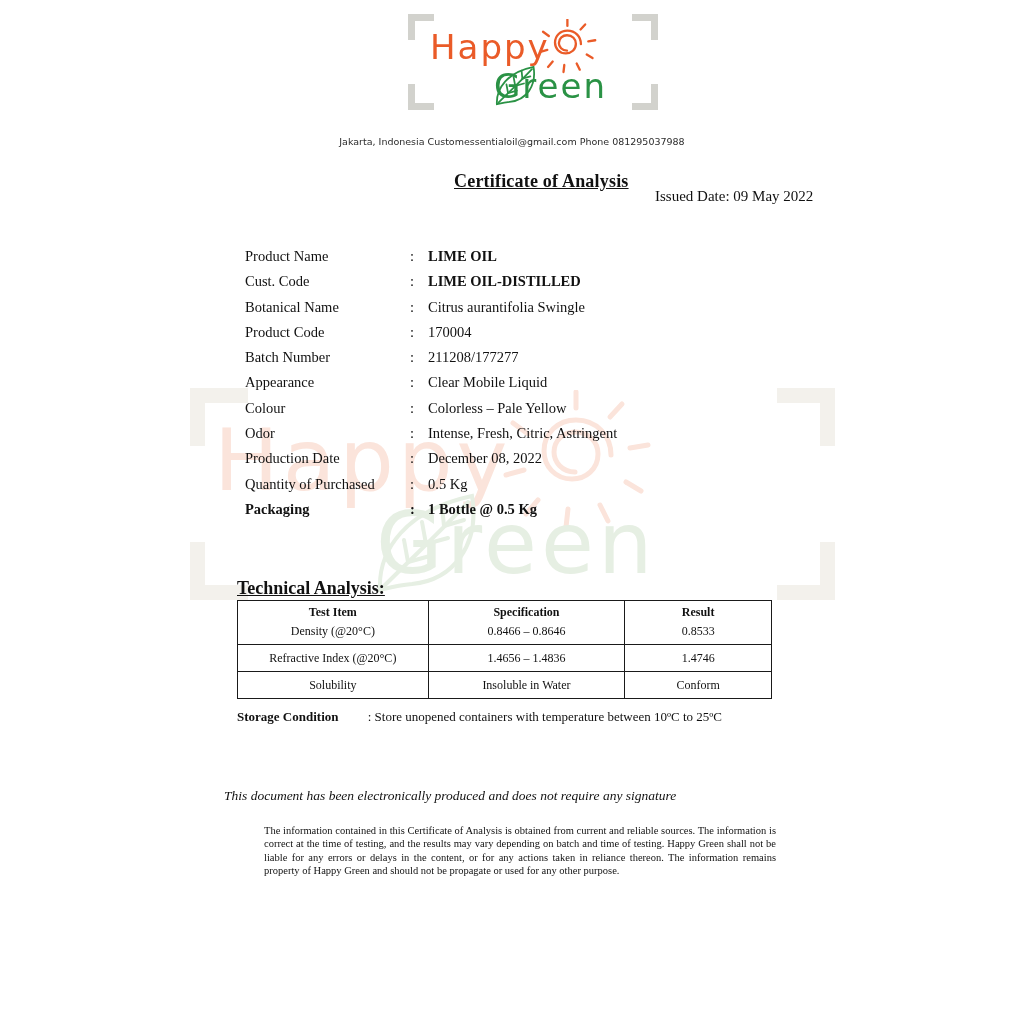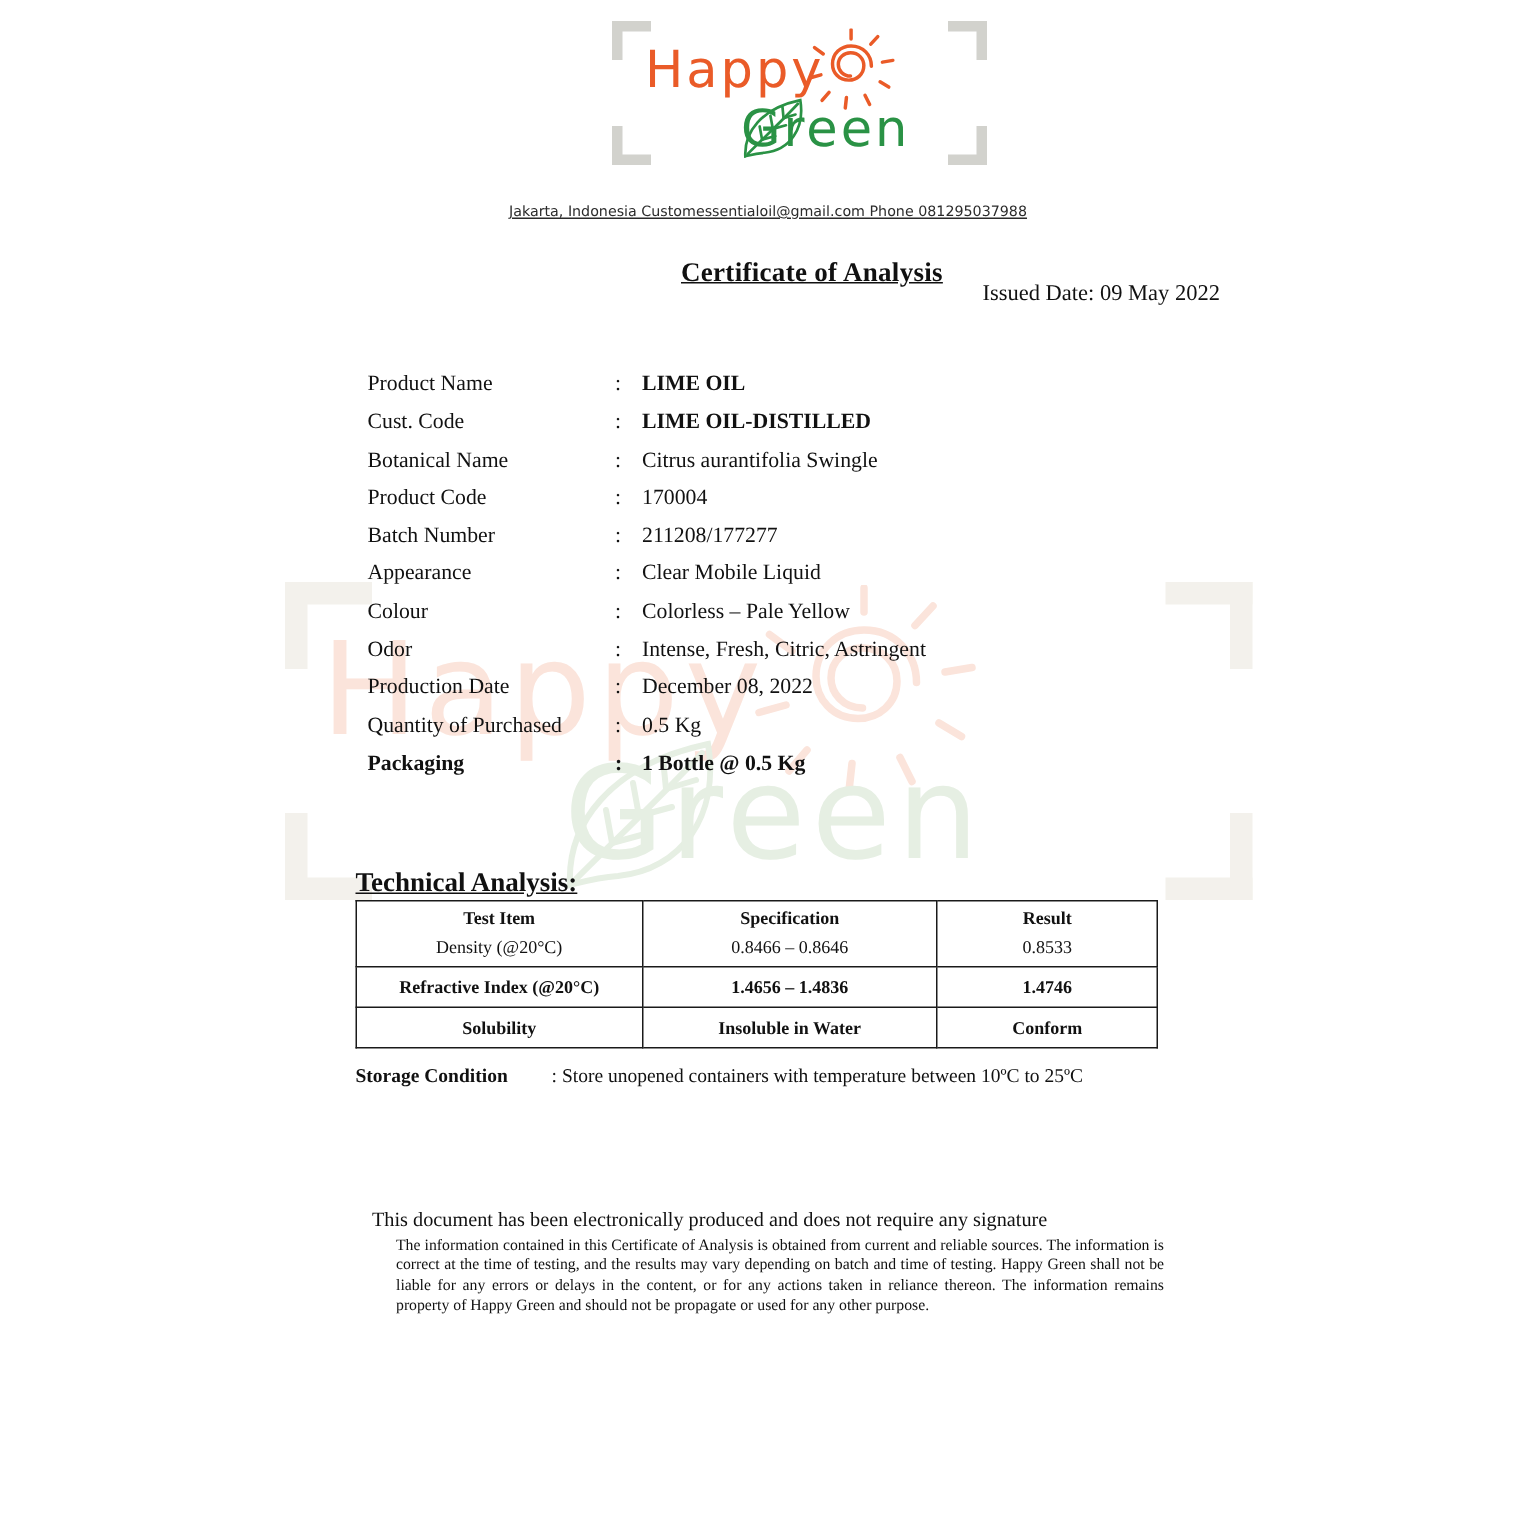--- a/index.html
+++ b/index.html
@@ -49,21 +49,21 @@
 
   .company-line {
     position: absolute;
     left: 0; width: 1024px;
     text-align: center;
     font-family: "DejaVu Sans", sans-serif;
     font-size: 9.5px;
     color: #2b2b2b;
   }
   .company-line.l1 { top: 121px; }
-  .company-line.l2 { top: 136px; text-decoration: underline; }
+  .company-line.l2 { top: 136px; }
 
   
   .doc-title {
     position: absolute;
     left: 454px; top: 171px;
     font-size: 18px;
     font-weight: bold;
     text-decoration: underline;
     letter-spacing: .2px;
   }
@@ -134,38 +134,38 @@
     padding: 3px 4px;
     vertical-align: middle;
   }
   .tech-table .col-a { width: 191px; }
   .tech-table .col-b { width: 197px; }
   .tech-table .col-c { width: 147px; text-align: center; }
   .stack-cell { padding: 0 !important; }
   .stack-inner { display: block; }
   .stack-head { display: block; font-weight: bold; padding: 4px 0 2px; }
   .stack-body { display: block; padding: 2px 0 5px; }
-  .row-h { height: 27px; font-weight: bold; }
+  .row-h { height: 27px; }
 
   .storage {
     position: absolute;
     left: 237px; top: 709px;
     font-size: 13px;
     z-index: 2;
     white-space: nowrap;
   }
   .storage .st-label { font-weight: bold; }
   .storage .st-text { margin-left: 26px; }
 
   .e-notice {
     position: absolute;
-    left: 248px; top: 788px;
+    left: 224px; top: 788px;
     font-size: 13.5px;
-    z-index: 2;
-    margin-top: 17px;
+    font-style: italic;
+    z-index: 2;
   }
 
   .disclaimer {
     position: absolute;
     left: 264px; top: 824px;
     width: 512px;
     font-size: 10.5px;
     line-height: 1.28;
     z-index: 2;
   }

